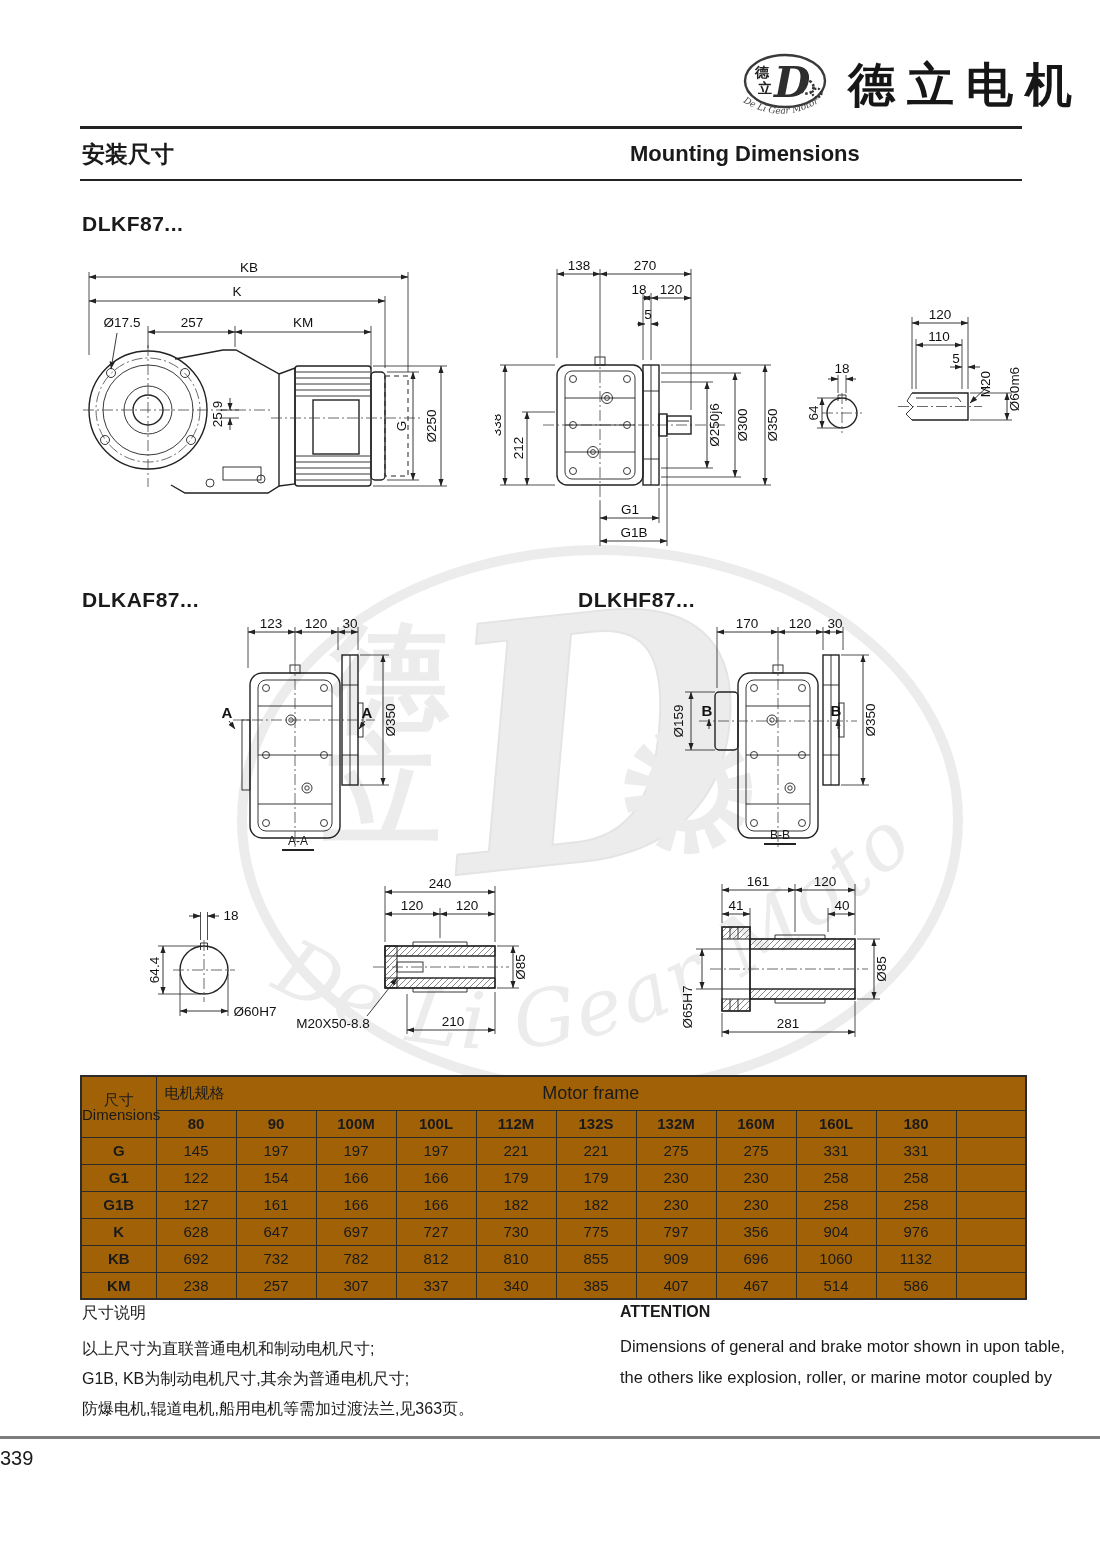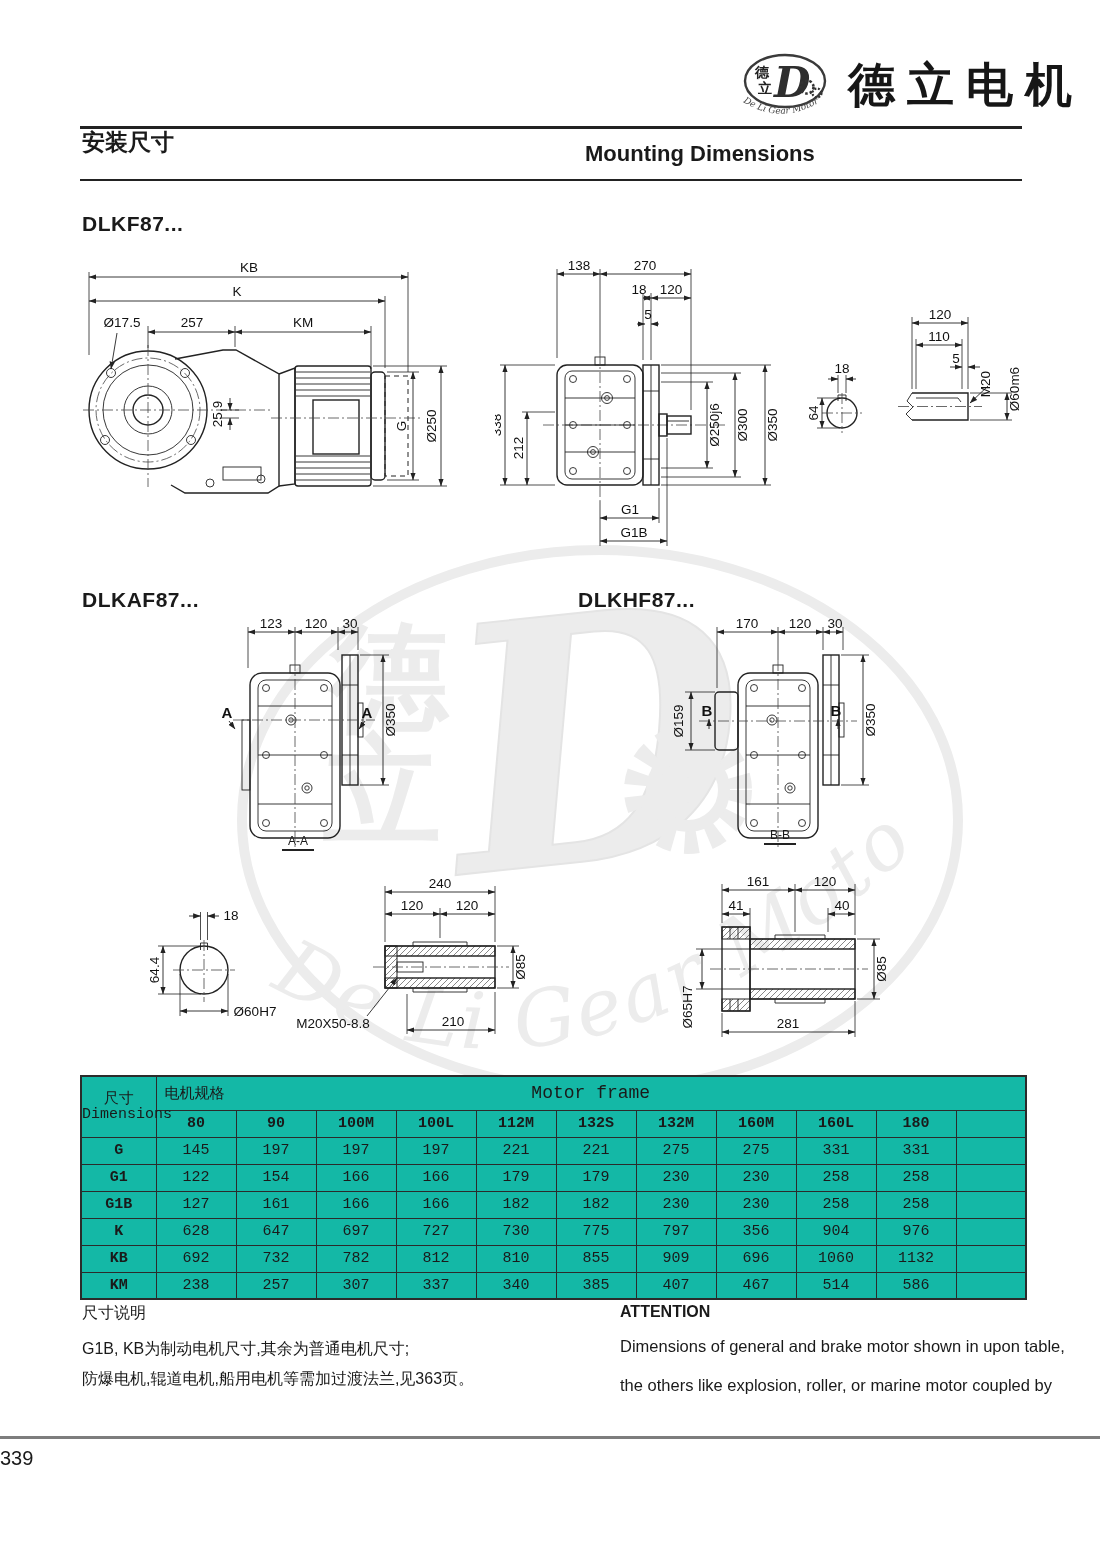--- a/index.html
+++ b/index.html
@@ -3,55 +3,55 @@
 <meta charset="utf-8">
 <style>
   html,body{margin:0;padding:0;background:#f2f2f2;}
   .page{position:relative;width:1100px;height:1555px;background:#ffffff;overflow:hidden;
         font-family:"Liberation Sans",sans-serif;color:#1a1a1a;}
   .abs{position:absolute;}
   
   .brand{font-family:"DejaVu Serif",serif;font-weight:bold;font-size:47px;letter-spacing:12px;color:#161616;}
   .rule{background:#222;}
   .title-cn{font-size:23px;font-weight:bold;}
-  .title-en{font-size:22px;font-weight:bold;}
+  .title-en{font-size:22px;font-weight:bold;margin-left:45px;}
   .model{font-size:21px;font-weight:bold;letter-spacing:.5px;}
   .caption{font-size:12px;border-bottom:2px solid #222;padding:0 6px 1px 6px;}
   
   .ol{fill:none;stroke:#222;stroke-width:1.4;}
   .olw{fill:#fff;stroke:#222;stroke-width:1.4;}
   .tl{fill:none;stroke:#222;stroke-width:0.9;}
   .cl{fill:none;stroke:#444;stroke-width:0.8;stroke-dasharray:11 3 2 3;}
   .da{fill:none;stroke:#222;stroke-width:1;stroke-dasharray:5 4;}
   .el{fill:none;stroke:#222;stroke-width:0.8;}
   .dl{fill:none;stroke:#222;stroke-width:0.9;marker-start:url(#arw);marker-end:url(#arw);}
   .ae{fill:none;stroke:#222;stroke-width:0.9;marker-end:url(#arw);}
   .dt{font-family:"Liberation Sans",sans-serif;font-size:13.5px;fill:#111;text-anchor:middle;}
   .sl{font-family:"Liberation Sans",sans-serif;font-size:15px;font-weight:bold;fill:#111;text-anchor:middle;}
   .hatch{fill:url(#hat);stroke:#222;stroke-width:1;}
   
   .wmtx{font-family:"DejaVu Serif",serif;fill:#ececec;}
   
-  table.dims{border-collapse:collapse;width:945px;table-layout:fixed;background:#14b8a6;font-family:Liberation Mono, monospace;}
+  table.dims{border-collapse:collapse;width:945px;table-layout:fixed;background:#a16207;}
   table.dims th,table.dims td{border:1px solid #2b2b2b;text-align:center;font-size:15px;padding:0;}
   table.dims{border:2px solid #2b2b2b;}
   table.dims thead tr.r1{height:34px;}
   table.dims thead tr.r2{height:27px;}
   table.dims tbody tr{height:27px;}
   th.corner{font-weight:normal;font-size:14px;line-height:15px;}
   th.spec{position:relative;font-weight:normal;}
   .spec-cn{position:absolute;left:8px;top:7px;font-size:15px;}
   .spec-en{font-size:18px;}
   table.dims thead tr.r2 th{font-weight:bold;}
   table.dims tbody th{font-weight:bold;}
   
   .note-title{font-size:16px;margin-bottom:10px;}
   .note-line{font-size:16px;line-height:30px;white-space:nowrap;}
   .att-title{font-size:16px;font-weight:bold;margin-bottom:10px;}
-  .att-line{font-size:16.5px;line-height:30.5px;white-space:nowrap;margin-top:8px;}
+  .att-line{font-size:16.5px;line-height:30.5px;white-space:nowrap;}
   .pageno{font-size:20px;width:100%;}
 </style>
 </head>
 <body>
 
 <div class="page">
 
   <svg class="abs" style="left:215px;top:540px;" width="800" height="575" viewBox="0 0 800 575">
     <ellipse cx="385" cy="280" rx="358" ry="270" fill="none" stroke="#ececec" stroke-width="10"></ellipse>
     <text class="wmtx" x="115" y="178" font-size="118" font-weight="bold">德</text>
@@ -78,21 +78,21 @@
       <circle cx="86" cy="45" r="4.5" fill="none" stroke="#333" stroke-width="2.2" stroke-dasharray="2 1.6"></circle>
     </g>
     <path id="lgp" d="M 12 54 Q 54 80 98 48" fill="none" stroke="none"></path>
     <text font-size="9" font-style="italic" fill="#444" font-family="DejaVu Serif,serif">
       <textPath href="#lgp">De Li Gear Motor</textPath>
     </text>
   </svg>
   <div class="abs brand" style="left:848px;top:54px;">德立电机</div>
 
   <div class="abs rule" style="left:80px;top:126px;width:942px;height:3px;"></div>
-  <div class="abs title-cn" style="left:82px;top:127px;">安装尺寸</div>
+  <div class="abs title-cn" style="left:82px;top:139px;">安装尺寸</div>
   <div class="abs title-en" style="left:585px;top:141px;">Mounting Dimensions</div>
   <div class="abs rule" style="left:80px;top:179px;width:942px;height:2px;"></div>
 
   <div class="abs model" style="left:82px;top:212px;">DLKF87...</div>
 
   <svg class="abs" style="left:75px;top:255px;" width="400" height="295" viewBox="0 0 400 295">
     <defs>
       <marker id="arw" markerWidth="9" markerHeight="7" refX="8.2" refY="3" orient="auto-start-reverse">
         <path d="M0,0 L8.5,3 L0,6 Z" fill="#222"></path>
       </marker>
@@ -533,20 +533,21 @@
             <td>586</td>
             <td></td>
           </tr>
         </tbody>
     </table>
   </div>
 
   <div class="abs" style="left:82px;top:1303px;">
     <div class="note-title">尺寸说明</div>
     <div>
+        <div class="note-line">以上尺寸为直联普通电机和制动电机尺寸;</div>
         <div class="note-line">G1B, KB为制动电机尺寸,其余为普通电机尺寸;</div>
         <div class="note-line">防爆电机,辊道电机,船用电机等需加过渡法兰,见363页。</div>
       </div>
   </div>
 
   <div class="abs" style="left:620px;top:1303px;">
     <div class="att-title">ATTENTION</div>
     <div>
         <div class="att-line">Dimensions of general and brake motor shown in upon table,</div>
         <div class="att-line">the others like explosion, roller, or marine motor coupled by</div>

